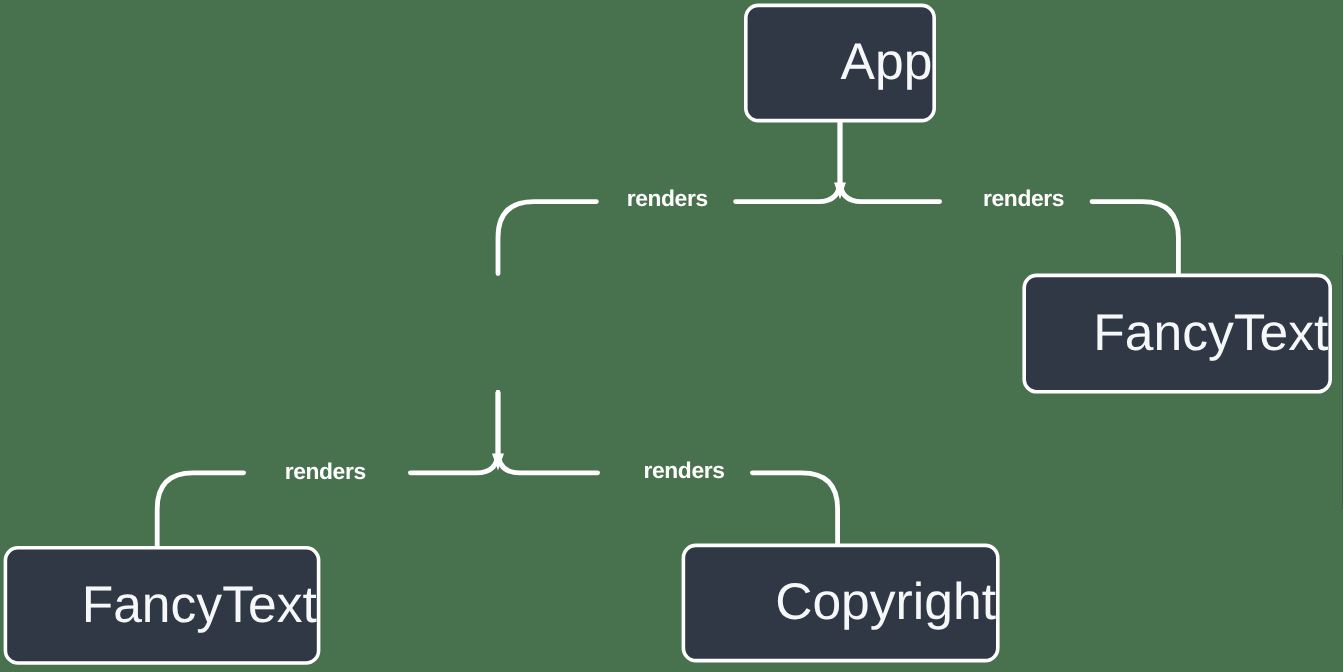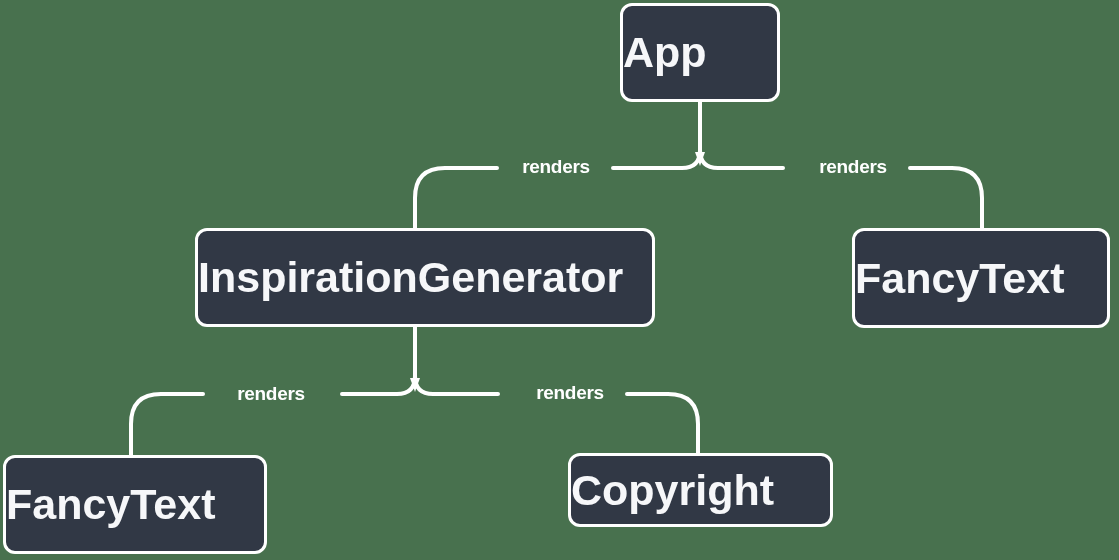--- a/index.html
+++ b/index.html
@@ -19,32 +19,32 @@
   }
   svg.lines{position:absolute;left:0;top:0;width:1119px;height:560px;display:block;}
   svg.lines path.edge{stroke:var(--line);stroke-width:4;fill:none;stroke-linecap:round;}
   svg.lines path.spike{fill:var(--line);stroke:none;}
   .node{
     position:absolute;
     box-sizing:border-box;
     background:var(--node-fill);
     border:3px solid var(--node-border);
     border-radius:12px;
-    display:flex;align-items:center;justify-content:flex-start;
+    display:flex;align-items:center;justify-content:flex-end;
     color:var(--node-text);
     font-size:43px;
-    font-weight:700;
+    font-weight:400;
     letter-spacing:0;
     white-space:nowrap;
   }
   .node-app{left:620px;top:3px;width:160px;height:99px;}
   .node-inspiration-generator{left:195px;top:228px;width:460px;height:99px;}
   .node-fancy-text-top{left:852px;top:228px;width:258px;height:100px;}
   .node-fancy-text-bottom{left:3px;top:455px;width:264px;height:99px;}
-  .node-copyright{left:568px;top:453px;width:265px;height:74px;}
+  .node-copyright{left:568px;top:453px;width:265px;height:99px;}
   .edge-label{
     position:absolute;
     transform:translate(-50%,-50%);
     color:var(--line);
     font-size:19px;
     font-weight:700;
     letter-spacing:-0.3px;
     white-space:nowrap;
   }
   .edge-label-1{left:556px;top:167px;}
@@ -85,23 +85,20 @@
 
     <g>
       <path class="edge" d="M627 394 H668 Q698 394 698 424 V453"></path>
     </g>
   </svg>
 
   <div class="node node-app">
     <span>App</span>
   </div>
 
-  <div class="node node-inspiration-generator">
-    <span>InspirationGenerator</span>
-  </div>
 
   <div class="node node-fancy-text-top">
     <span>FancyText</span>
   </div>
 
   <div class="node node-fancy-text-bottom">
     <span>FancyText</span>
   </div>
 
   <div class="node node-copyright">

